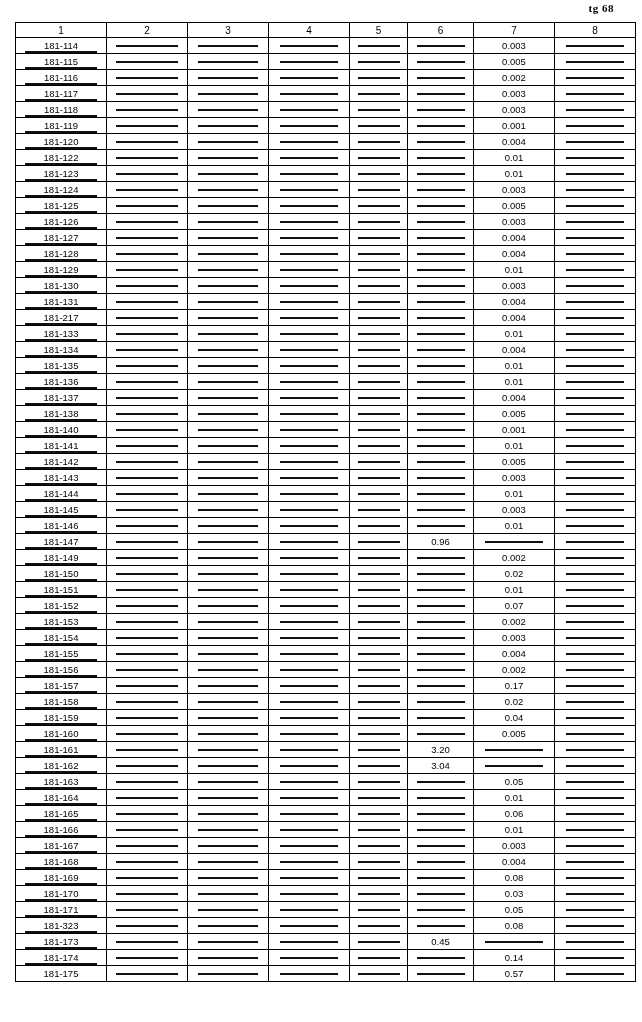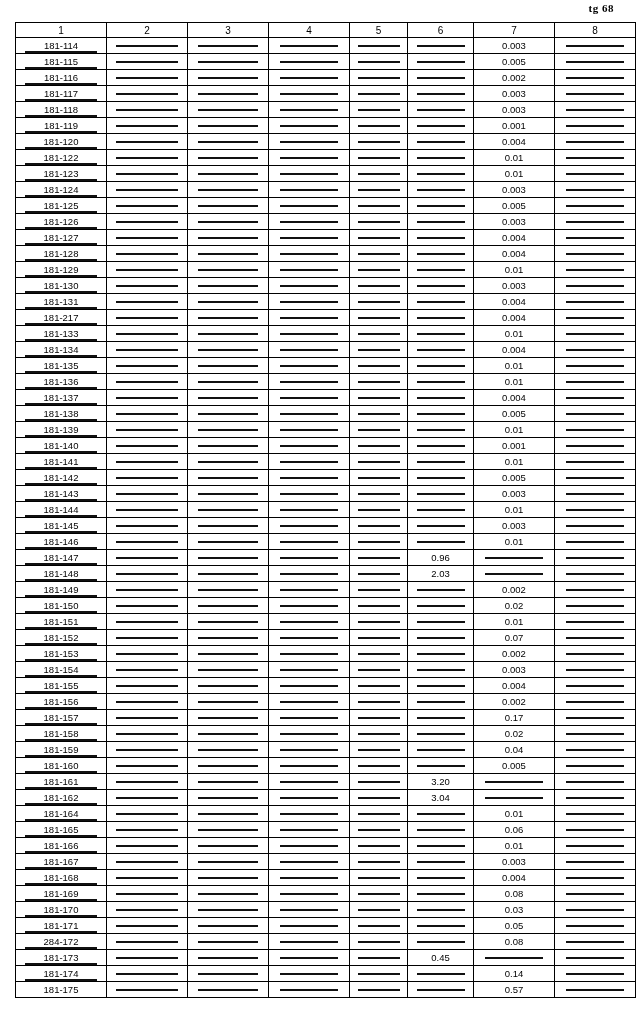--- a/index.html
+++ b/index.html
@@ -640,42 +640,20 @@
           </td>
           <td class="col-6">
             <span class="redact r-6"></span>
           </td>
           <td class="col-7"><span class="val">0.005</span></td>
           <td class="col-8">
             <span class="redact r-8"></span>
           </td>
         </tr>
         <tr>
-          <td class="idcell"><span>181-139</span><span class="id-underline"></span></td>
-          <td class="col-2">
-            <span class="redact r-2"></span>
-          </td>
-          <td class="col-3">
-            <span class="redact r-3"></span>
-          </td>
-          <td class="col-4">
-            <span class="redact r-4"></span>
-          </td>
-          <td class="col-5">
-            <span class="redact r-5"></span>
-          </td>
-          <td class="col-6">
-            <span class="redact r-6"></span>
-          </td>
-          <td class="col-7"><span class="val">0.01</span></td>
-          <td class="col-8">
-            <span class="redact r-8"></span>
-          </td>
-        </tr>
-        <tr>
           <td class="idcell"><span>181-140</span><span class="id-underline"></span></td>
           <td class="col-2">
             <span class="redact r-2"></span>
           </td>
           <td class="col-3">
             <span class="redact r-3"></span>
           </td>
           <td class="col-4">
             <span class="redact r-4"></span>
           </td>
@@ -838,42 +816,20 @@
           </td>
           <td class="col-6"><span class="val">0.96</span></td>
           <td class="col-7">
             <span class="redact r-7"></span>
           </td>
           <td class="col-8">
             <span class="redact r-8"></span>
           </td>
         </tr>
         <tr>
-          <td class="idcell"><span>181-148</span><span class="id-underline"></span></td>
-          <td class="col-2">
-            <span class="redact r-2"></span>
-          </td>
-          <td class="col-3">
-            <span class="redact r-3"></span>
-          </td>
-          <td class="col-4">
-            <span class="redact r-4"></span>
-          </td>
-          <td class="col-5">
-            <span class="redact r-5"></span>
-          </td>
-          <td class="col-6"><span class="val">2.03</span></td>
-          <td class="col-7">
-            <span class="redact r-7"></span>
-          </td>
-          <td class="col-8">
-            <span class="redact r-8"></span>
-          </td>
-        </tr>
-        <tr>
           <td class="idcell"><span>181-149</span><span class="id-underline"></span></td>
           <td class="col-2">
             <span class="redact r-2"></span>
           </td>
           <td class="col-3">
             <span class="redact r-3"></span>
           </td>
           <td class="col-4">
             <span class="redact r-4"></span>
           </td>
@@ -1168,20 +1124,42 @@
           </td>
           <td class="col-6"><span class="val">3.04</span></td>
           <td class="col-7">
             <span class="redact r-7"></span>
           </td>
           <td class="col-8">
             <span class="redact r-8"></span>
           </td>
         </tr>
         <tr>
+          <td class="idcell"><span>181-163</span><span class="id-underline"></span></td>
+          <td class="col-2">
+            <span class="redact r-2"></span>
+          </td>
+          <td class="col-3">
+            <span class="redact r-3"></span>
+          </td>
+          <td class="col-4">
+            <span class="redact r-4"></span>
+          </td>
+          <td class="col-5">
+            <span class="redact r-5"></span>
+          </td>
+          <td class="col-6">
+            <span class="redact r-6"></span>
+          </td>
+          <td class="col-7"><span class="val">0.05</span></td>
+          <td class="col-8">
+            <span class="redact r-8"></span>
+          </td>
+        </tr>
+        <tr>
           <td class="idcell"><span>181-164</span><span class="id-underline"></span></td>
           <td class="col-2">
             <span class="redact r-2"></span>
           </td>
           <td class="col-3">
             <span class="redact r-3"></span>
           </td>
           <td class="col-4">
             <span class="redact r-4"></span>
           </td>
@@ -1344,21 +1322,21 @@
           </td>
           <td class="col-6">
             <span class="redact r-6"></span>
           </td>
           <td class="col-7"><span class="val">0.05</span></td>
           <td class="col-8">
             <span class="redact r-8"></span>
           </td>
         </tr>
         <tr>
-          <td class="idcell"><span>284-172</span><span class="id-underline"></span></td>
+          <td class="idcell"><span>181-323</span><span class="id-underline"></span></td>
           <td class="col-2">
             <span class="redact r-2"></span>
           </td>
           <td class="col-3">
             <span class="redact r-3"></span>
           </td>
           <td class="col-4">
             <span class="redact r-4"></span>
           </td>
           <td class="col-5">

